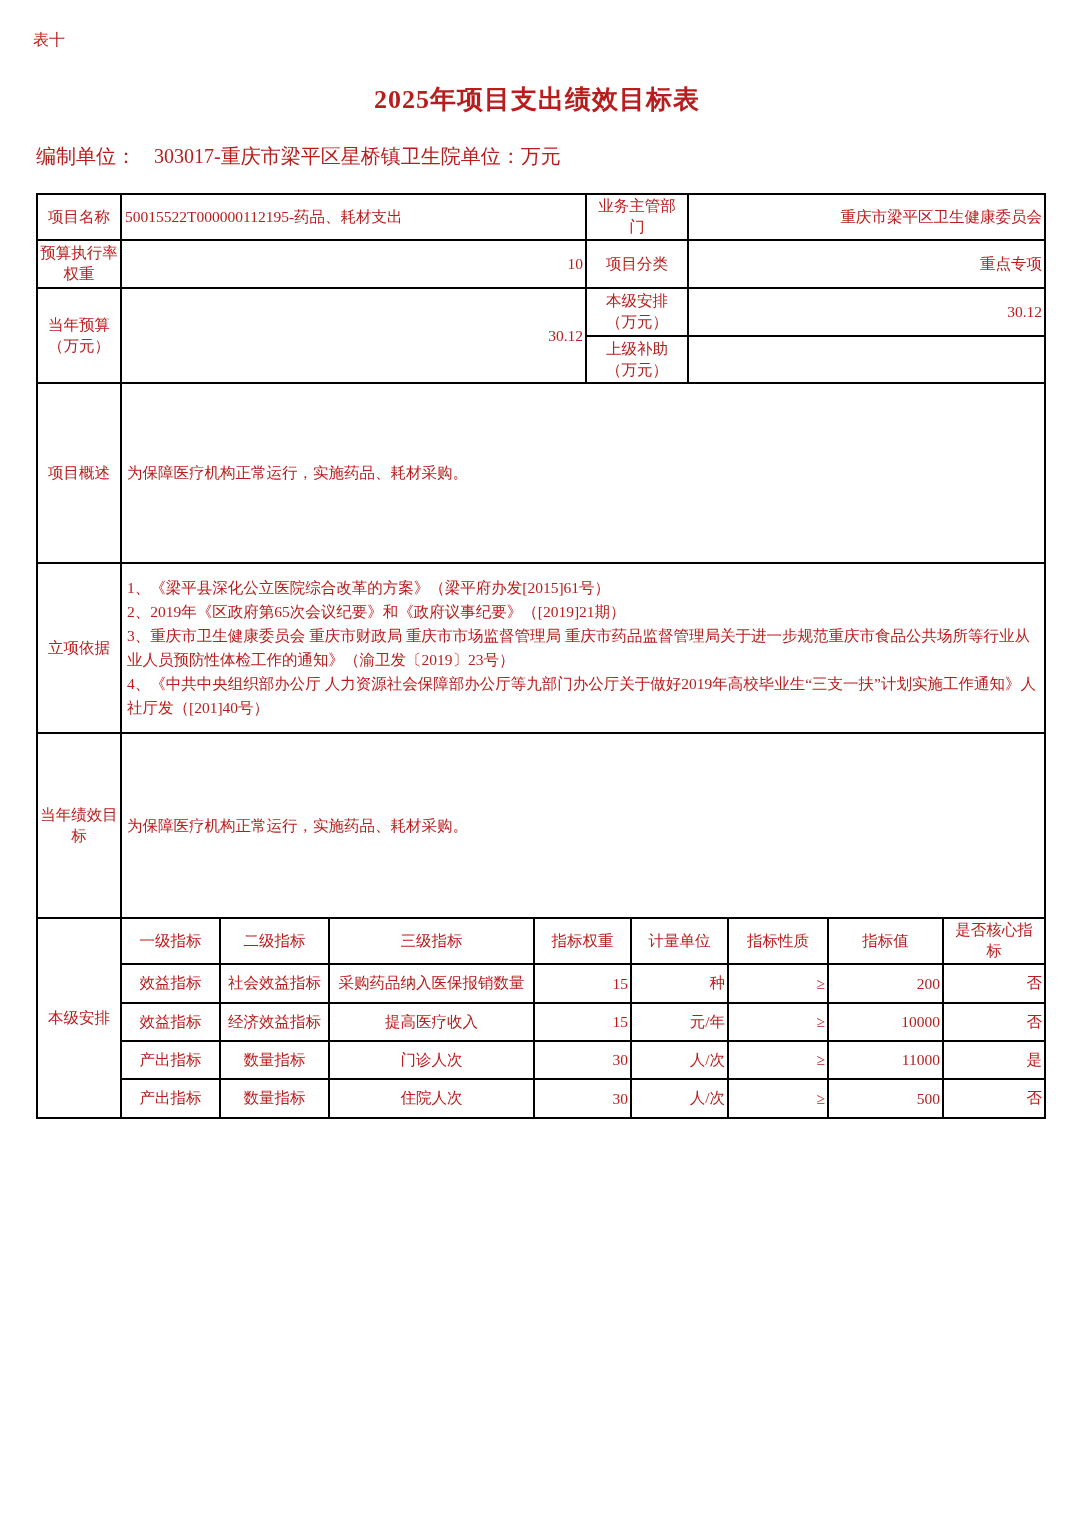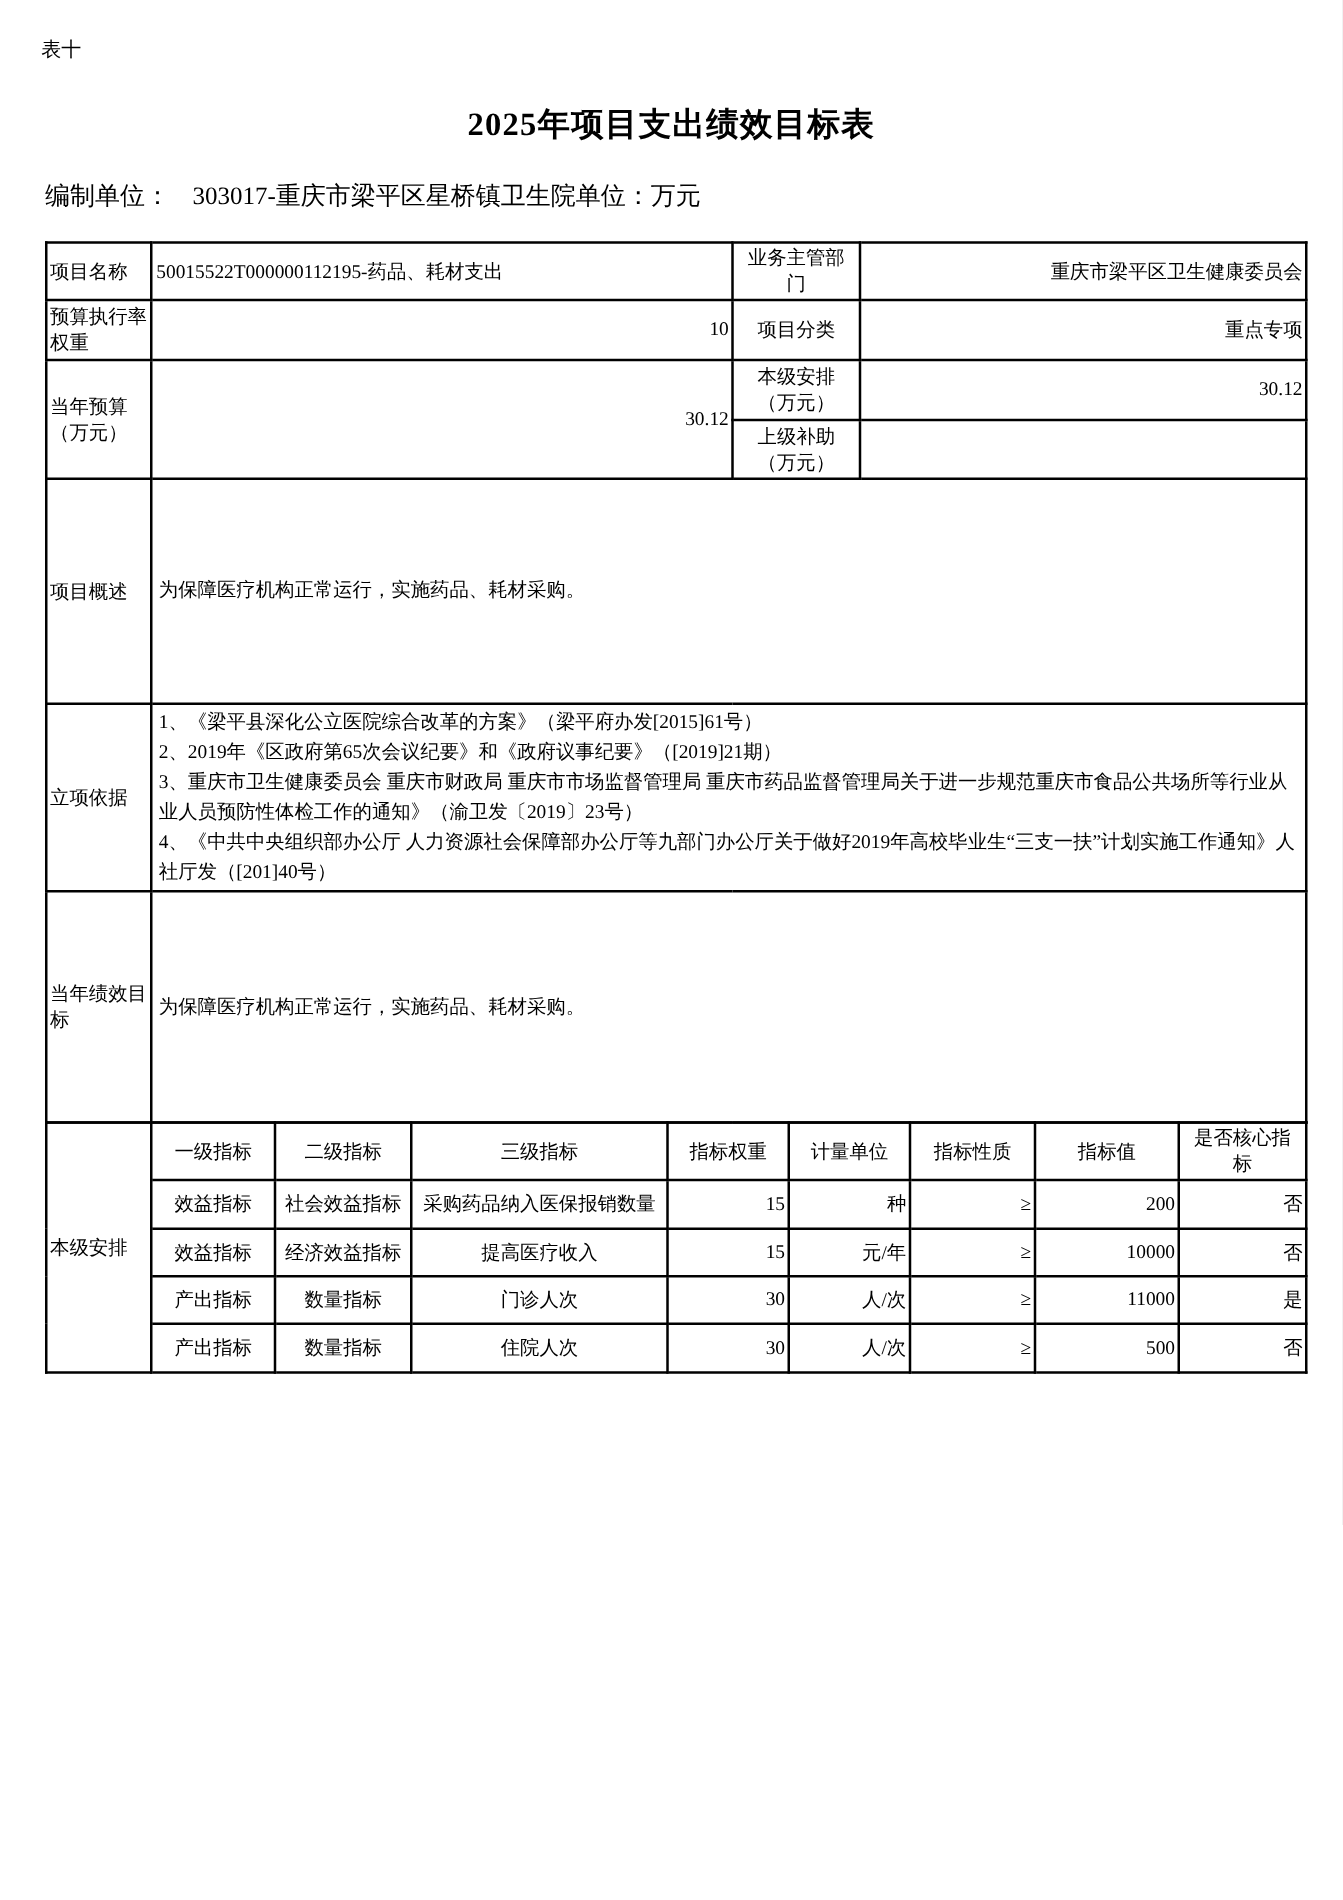--- a/index.html
+++ b/index.html
@@ -1,41 +1,41 @@
 <!DOCTYPE html>
 <html><head>
 <meta charset="utf-8">
 <style>
   html,body{margin:0;padding:0;background:#e8e8e8;}
   .page{
     width:1074px;height:1520px;background:#ffffff;margin:0 auto;
     font-family:"Liberation Serif","DejaVu Serif",serif;
-    color:#000000;position:relative;overflow:hidden;box-sizing:border-box;
+    color:#b91c1c;position:relative;overflow:hidden;box-sizing:border-box;
   }
   .sheet-label{position:absolute;left:33px;top:30px;font-size:16px;}
   .doc-title{
     position:absolute;left:0;top:82px;width:100%;margin:0;
     text-align:center;font-size:26px;font-weight:bold;letter-spacing:1px;
   }
   .meta{
     position:absolute;left:36px;top:143px;width:1004px;
     display:flex;justify-content:flex-start;font-size:20px;
   }
   .meta-left .gap{display:inline-block;width:18px;}
   .tables{position:absolute;left:36px;top:193px;}
   table{border-collapse:collapse;table-layout:fixed;}
   th,td{
     border:2px solid #000;font-weight:normal;font-size:15.5px;
     vertical-align:middle;overflow:hidden;word-break:break-all;line-break:strict;
   }
-  th.lbl{padding:1px 2px;text-align:left;}
+  th.lbl{padding:1px 2px;text-align:center;}
   th.lblp{padding:1px 6px;text-align:center;}
   td.center{text-align:right;padding:1px 2px;}
   td.left{text-align:left;padding:1px 3px;}
-  td.body{padding:2px 5px;text-align:left;line-height:24px;margin-left:14px;}
+  td.body{padding:12px 5px;text-align:left;line-height:24px;margin-left:14px;}
   .t-b{margin-top:-2px;}
   .t-b td.ind-left{text-align:center;padding:1px 4px;}
   .t-b td.center{padding:1px 2px;margin-left:44px;}
 </style>
 </head>
 <body>
 
 <div class="page">
 
   <div class="sheet-label">表十</div>

